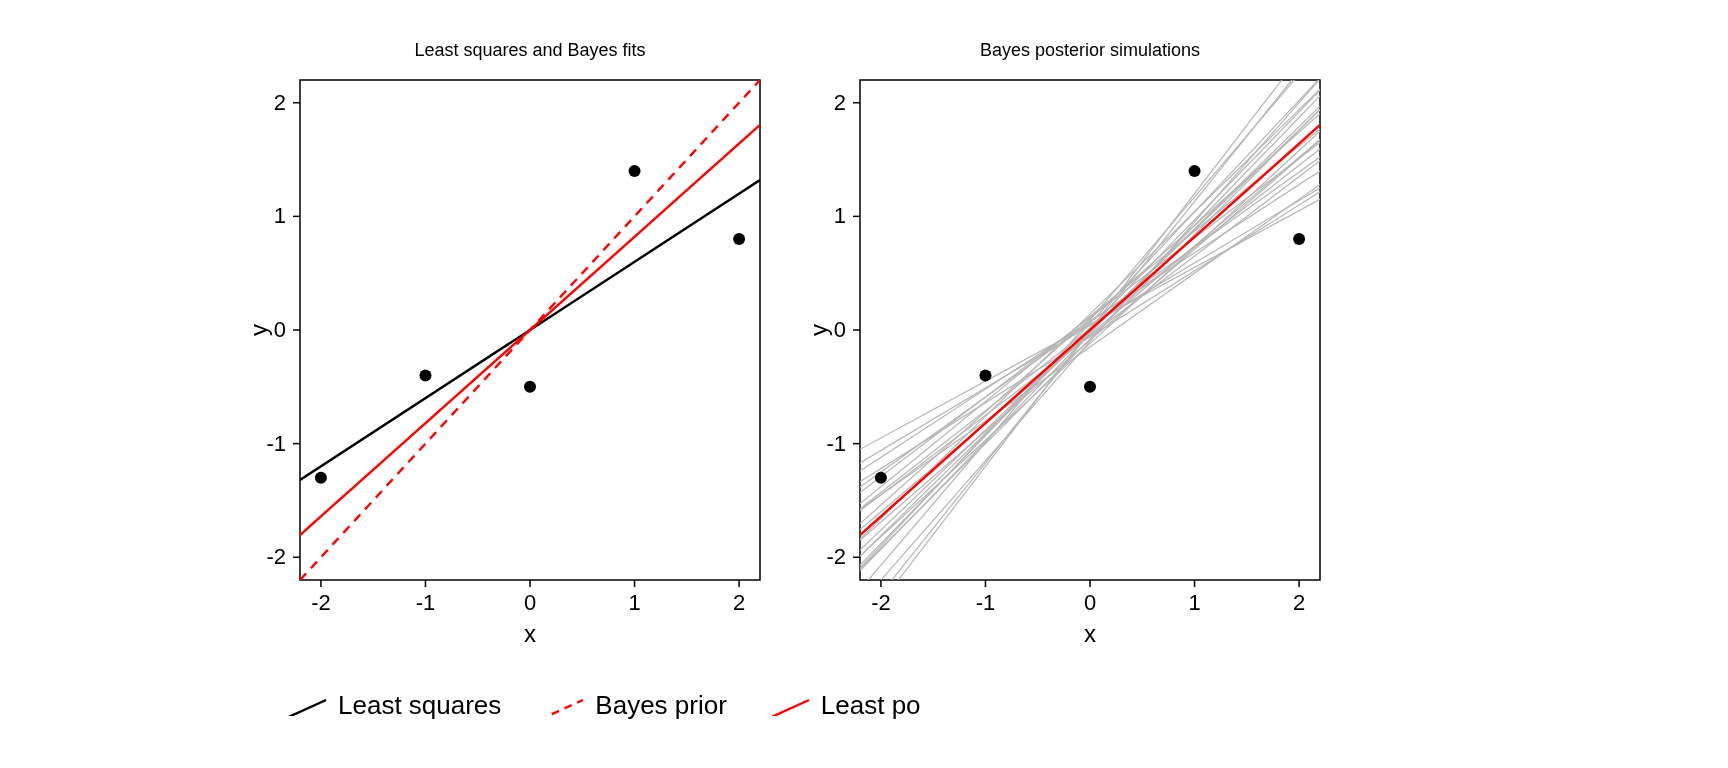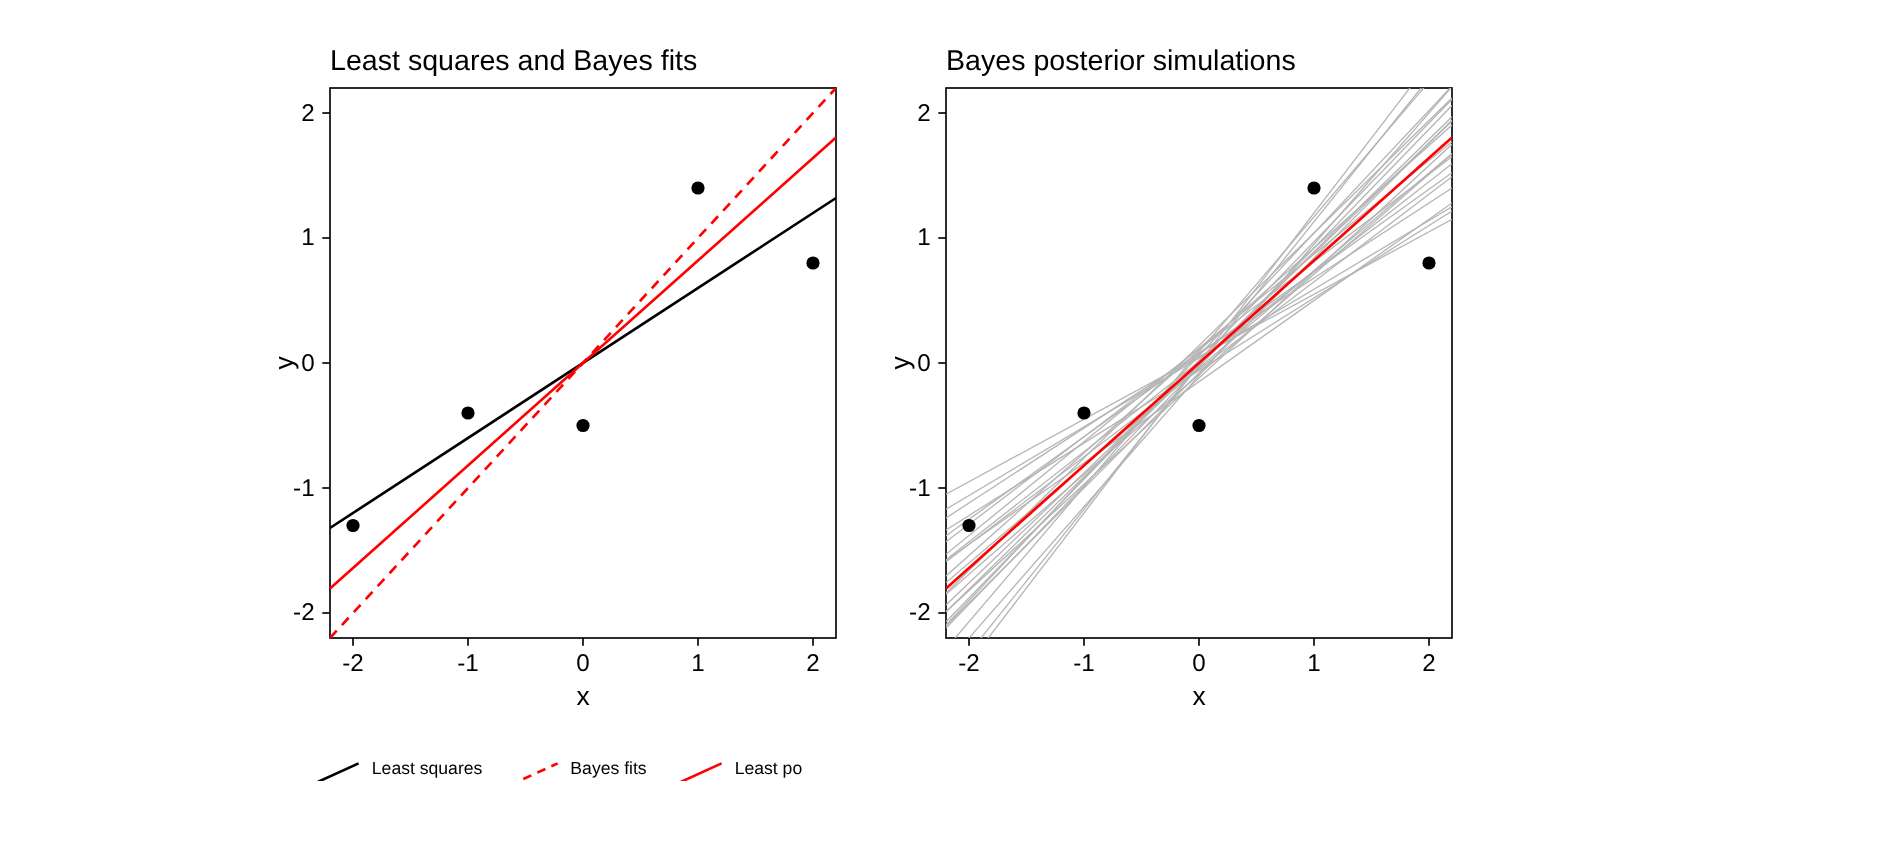--- a/index.html
+++ b/index.html
@@ -16,21 +16,22 @@
     width: 1728px;
     height: 768px;
   }
   .panel {
     position: absolute;
   }
   .panel svg { display: block; }
   .title {
     position: absolute;
     width: 100%;
-    font-size: 26px;
+    text-align: center;
+    font-size: 18px;
   }
   .axis-label-x {
     position: absolute;
     width: 100%;
     text-align: center;
     font-size: 24px;
   }
   .axis-label-y {
     position: absolute;
     font-size: 24px;
@@ -41,21 +42,22 @@
     position: absolute;
     font-size: 22px;
     color: #000;
   }
   .tick-x { transform: translateX(-50%); }
   .tick-y { transform: translateY(-50%); text-align: right; }
   .legend {
     position: absolute;
     display: flex;
     align-items: center;
-    font-size: 16px;
+    gap: 14px;
+    font-size: 26px;
   }
   .legend-item {
     display: flex;
     align-items: center;
     gap: 10px;
     margin-right: 22px;
   }
   .legend-swatch {
     width: 48px;
     height: 20px;
@@ -177,21 +179,21 @@
       <div class="legend-item">
         <svg width="48" height="28" class="legend-swatch">
           <line x1="2" y1="24" x2="46" y2="4" stroke="#000000" stroke-width="2.4"></line>
         </svg>
         <span>Least squares</span>
       </div>
       <div class="legend-item">
         <svg width="48" height="28" class="legend-swatch">
           <line x1="2" y1="24" x2="46" y2="4" stroke="#ff0000" stroke-width="2.4" stroke-dasharray="8 6"></line>
         </svg>
-        <span>Bayes fits</span>
+        <span>Bayes prior</span>
       </div>
       <div class="legend-item">
         <svg width="48" height="28" class="legend-swatch">
           <line x1="2" y1="24" x2="46" y2="4" stroke="#ff0000" stroke-width="2.4"></line>
         </svg>
         <span>Least po</span>
       </div>
     </div>
 
 </div>

